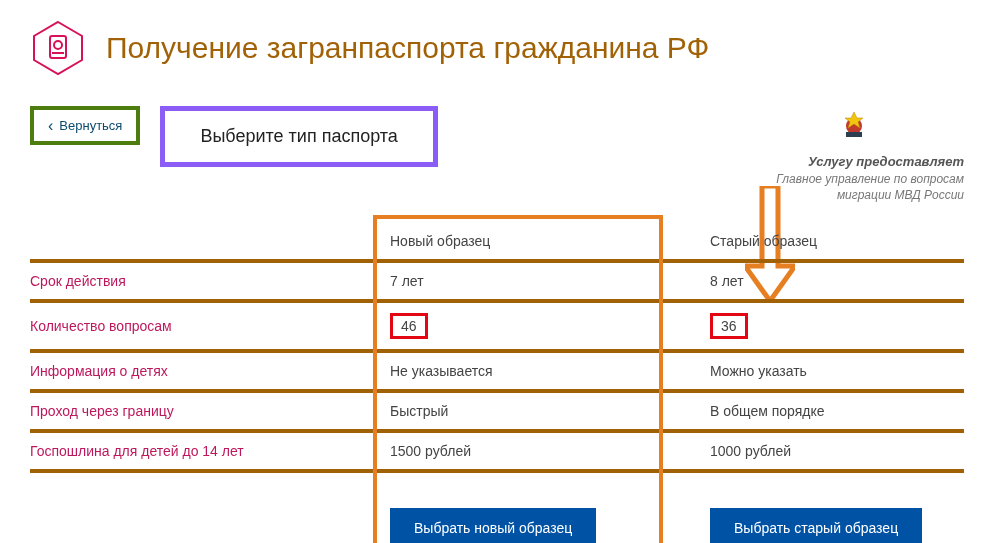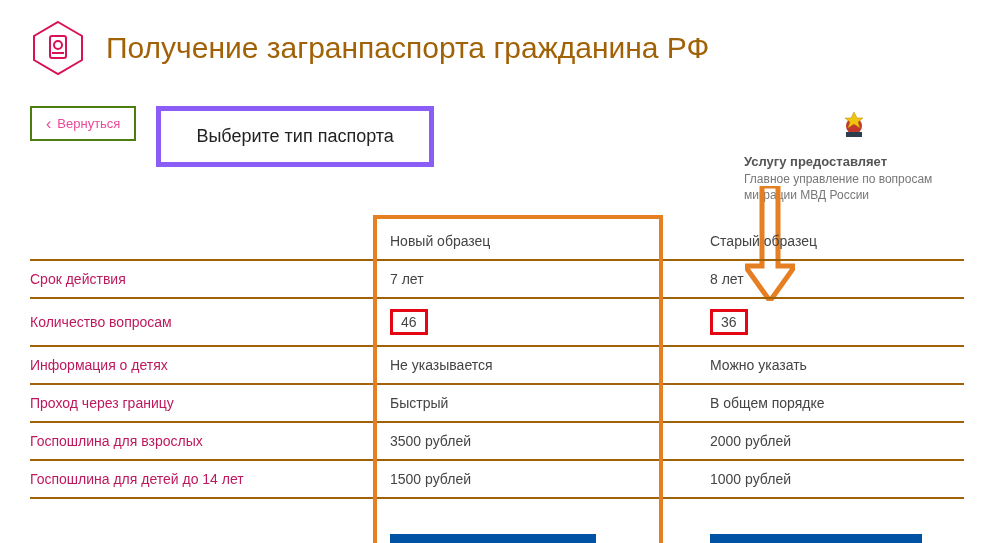--- a/index.html
+++ b/index.html
@@ -3,32 +3,32 @@
   <meta charset="utf-8">
   <style>
     * { box-sizing: border-box; margin: 0; padding: 0; }
     body { font-family: Arial, Helvetica, sans-serif; background: #fff; color: #333; width: 994px; }
     .content { padding: 20px 30px; }
     .header { display: flex; align-items: center; gap: 20px; margin-bottom: 30px; }
     .title-icon { width: 56px; height: 56px; border-radius: 8px; display: flex; align-items: center; justify-content: center; position: relative; }
     .title-icon svg { display: block; }
     .page-title { font-size: 30px; font-weight: 300; color: #a16207; }
     .subheader { display: flex; align-items: flex-start; margin-bottom: 10px; }
-    .back-btn { border: 2px solid #4d7c0f; background: #fff; padding: 8px 14px; font-size: 13px; color: #ec4899; cursor: pointer; display: inline-flex; align-items: center; gap: 6px; }
+    .back-btn { border: 4px solid #4d7c0f; background: #fff; padding: 8px 14px; font-size: 13px; color: #0c4a6e; cursor: pointer; display: inline-flex; align-items: center; gap: 6px; }
     .back-btn::before { content: '‹'; font-size: 16px; line-height: 0; }
     .choose-box { border: 5px solid #8b5cf6; padding: 15px 35px; font-size: 18px; color: #222; margin-left: 20px; }
-    .provider { margin-left: auto; width: 220px; text-align: left; }
+    .provider { margin-left: auto; width: 220px; text-align: right; font-style: italic; }
     .provider .emblem { text-align: center; margin-bottom: 8px; }
     .provider .emblem svg { display: inline-block; }
     .provider .p-title { font-size: 13px; font-weight: bold; color: #555; margin-bottom: 3px; }
     .provider .p-text { font-size: 12px; color: #777; line-height: 1.3; }
     .arrow { position: absolute; left: 715px; top: 80px; }
     .table-wrap { position: relative; margin-top: 20px; }
     .cmp-table { width: 100%; border-collapse: collapse; }
-    .cmp-table td, .cmp-table th { padding: 10px 0; font-size: 14px; text-align: left; font-weight: normal; border-bottom: 2px solid #a16207; color: #444; }
+    .cmp-table td, .cmp-table th { padding: 10px 0; font-size: 14px; text-align: left; font-weight: normal; border-bottom: 4px solid #a16207; color: #444; }
     .cmp-table th { color: #be185d; }
     .cmp-table tr:first-child td, .cmp-table tr:first-child th { border-top: none; }
     .cmp-table tr:last-child td, .cmp-table tr:last-child th { border-bottom: none; }
     .col-label { width: 360px; }
     .col-new { width: 320px; }
     .col-old { width: auto; }
     .bold { font-weight: bold; }
     .redbox { border: 3px solid #e30613; padding: 2px 8px; display: inline-block; }
     .btn-primary { background: #0052a5; color: #fff; border: none; padding: 12px 24px; font-size: 14px; cursor: pointer; }
     .btn-row td, .btn-row th { padding-top: 35px; border: none; }
@@ -97,25 +97,20 @@
         <th class="col-label">Информация о детях</th>
         <td class="col-new">Не указывается</td>
         <td class="col-old">Можно указать</td>
       </tr>
       <tr>
         <th class="col-label">Проход через границу</th>
         <td class="col-new">Быстрый</td>
         <td class="col-old">В общем порядке</td>
       </tr>
       <tr>
-        <th class="col-label">Госпошлина для взрослых</th>
-        <td class="col-new bold">3500 рублей</td>
-        <td class="col-old bold">2000 рублей</td>
-      </tr>
-      <tr>
         <th class="col-label">Госпошлина для детей до 14 лет</th>
         <td class="col-new bold">1500 рублей</td>
         <td class="col-old bold">1000 рублей</td>
       </tr>
       <tr class="btn-row">
         <th class="col-label"></th>
         <td class="col-new"><button class="btn-primary">Выбрать новый образец</button></td>
         <td class="col-old"><button class="btn-primary">Выбрать старый образец</button></td>
       </tr>
     </tbody>

